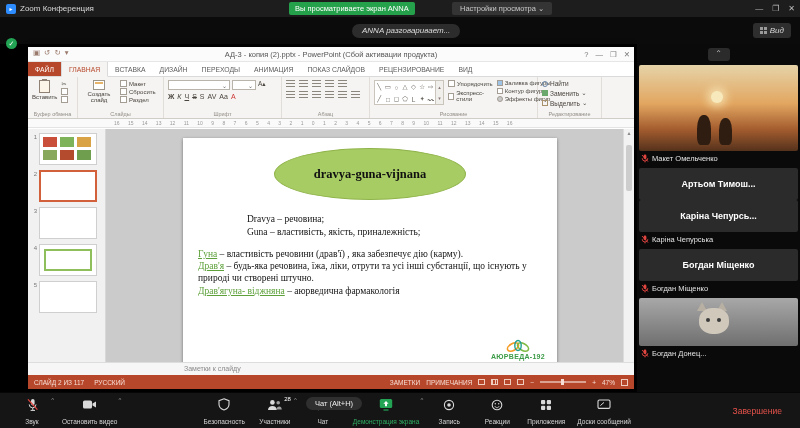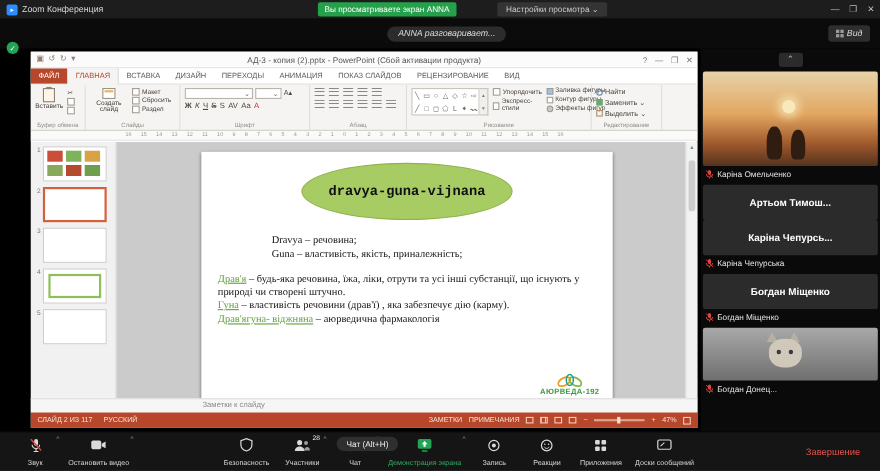--- a/index.html
+++ b/index.html
@@ -72,21 +72,21 @@
   .thumb-box { width:58px; height:32px; background:#fff; border:1px solid #cfcfcf; position:relative; overflow:hidden; }
   .thumb.sel .thumb-box { border:2px solid #D2603A; }
   .mini-ellipse { width:26px; height:9px; border-radius:50%; background:#A7CC63; margin:3px auto 2px; }
   .mini-line { height:1px; background:#b5b5b5; margin:2px 6px 0; }
   .mini-green-line { height:2px; background:#8fbf5a; margin:2px 6px 0; }
   .mini-sq { position:absolute; width:14px; height:10px; }
 
   .editor { flex:1; background:#cbcbcb; position:relative; }
   .slide { position:absolute; left:50%; transform:translateX(-50%); top:9px; width:374px; height:227px; background:#fff; box-shadow:0 1px 3px rgba(0,0,0,.45); }
   .ellipse { width:192px; height:52px; margin:10px auto 0; background:#A7CC63; border:1px solid #8FB34A; border-radius:50%; display:flex; align-items:center; justify-content:center; }
-  .ellipse-title { font-family:Liberation Mono, monospace; font-weight:bold; font-size:12.5px; color:#101010; }
+  .ellipse-title { font-family:Liberation Serif, serif; font-weight:bold; font-size:12.5px; color:#101010; }
   .defs { margin:13px 0 0 64px; font-family:"Liberation Serif",serif; font-size:9.5px; color:#141414; line-height:1.35; }
   .paras { margin:9px 12px 0 15px; font-family:"Liberation Serif",serif; font-size:9.5px; color:#141414; line-height:1.3; }
   .term { color:#5EA13B; text-decoration:underline; }
   .slide-logo { position:absolute; right:12px; bottom:5px; text-align:center; }
   .logo-text { font-size:7px; font-weight:bold; color:#3C9B47; letter-spacing:.3px; }
   .v-scroll { position:absolute; right:0; top:0; bottom:0; width:11px; background:#f2f2f2; border-left:1px solid #dcdcdc; font-size:6px; color:#888; text-align:center; }
   .v-thumb { margin:9px 2px 0; height:46px; background:#cdcdcd; border-radius:2px; }
 
   .pp-notes { position:absolute; left:0; right:0; bottom:14px; height:13px; background:#f6f6f6; border-top:1px solid #ddd; font-size:7px; color:#8a8a8a; line-height:12px; padding-left:156px; }
   .pp-status { position:absolute; left:0; right:0; bottom:0; height:14px; background:#B7472A; color:#f6ded5; font-size:6.5px; display:flex; align-items:center; padding:0 6px; gap:10px; }
@@ -381,22 +381,22 @@
     <div class="editor">
       <div class="slide">
         <div class="ellipse">
           <span class="ellipse-title">dravya-guna-vijnana</span>
         </div>
         <div class="defs">
           <div>Dravya – речовина;</div>
           <div>Guna – властивість, якість, приналежність;</div>
         </div>
         <div class="paras">
+          <div><span class="term">Гуна</span><span> – властивість речовини (драв'ї) , яка забезпечує дію (карму).</span></div>
           <div><span class="term">Драв'я</span><span> – будь-яка речовина, їжа, ліки, отрути та усі інші субстанції, що існують у природі чи створені штучно.</span></div>
-          <div><span class="term">Гуна</span><span> – властивість речовини (драв'ї) , яка забезпечує дію (карму).</span></div>
           <div><span class="term">Драв'ягуна- віджняна</span><span> – аюрведична фармакологія</span></div>
         </div>
         <div class="slide-logo">
           <svg class="ic" width="26" height="14" viewBox="0 0 26 14" style="margin:0 auto;">
             <ellipse cx="8" cy="8" rx="6" ry="3.4" transform="rotate(-28 8 8)" fill="none" stroke="#f59b23" stroke-width="1.6"></ellipse>
             <ellipse cx="18" cy="8" rx="6" ry="3.4" transform="rotate(28 18 8)" fill="none" stroke="#7fba42" stroke-width="1.6"></ellipse>
             <ellipse cx="13" cy="6.5" rx="3.2" ry="5" fill="none" stroke="#1c9e8e" stroke-width="1.4"></ellipse>
           </svg>
           <div class="logo-text">АЮРВЕДА-192</div>
         </div>
@@ -442,21 +442,21 @@
       <span class="sil a"></span>
       <span class="sil b"></span>
     </div>
     <div class="plabel">
       <svg class="ic" width="8" height="9" viewBox="0 0 8 9">
           <rect x="2.6" y="0.5" width="2.8" height="4.6" rx="1.4" fill="#e0443f"></rect>
           <path d="M1.2 4.2a2.8 2.8 0 0 0 5.6 0" fill="none" stroke="#e0443f" stroke-width=".9"></path>
           <line x1="4" y1="7" x2="4" y2="8.4" stroke="#e0443f" stroke-width=".9"></line>
           <line x1="1" y1="1" x2="7" y2="7.6" stroke="#e0443f" stroke-width=".9"></line>
         </svg>
-      <span>Каріна Омельченко</span>
+      <span>Макет Омельченко</span>
     </div>
   </div>
 
   <div class="ptile">
     <div class="name-tile">Артьом Тимош...</div>
   </div>
 
   <div class="ptile">
     <div class="name-tile">Каріна Чепурсь...</div>
     <div class="plabel">

